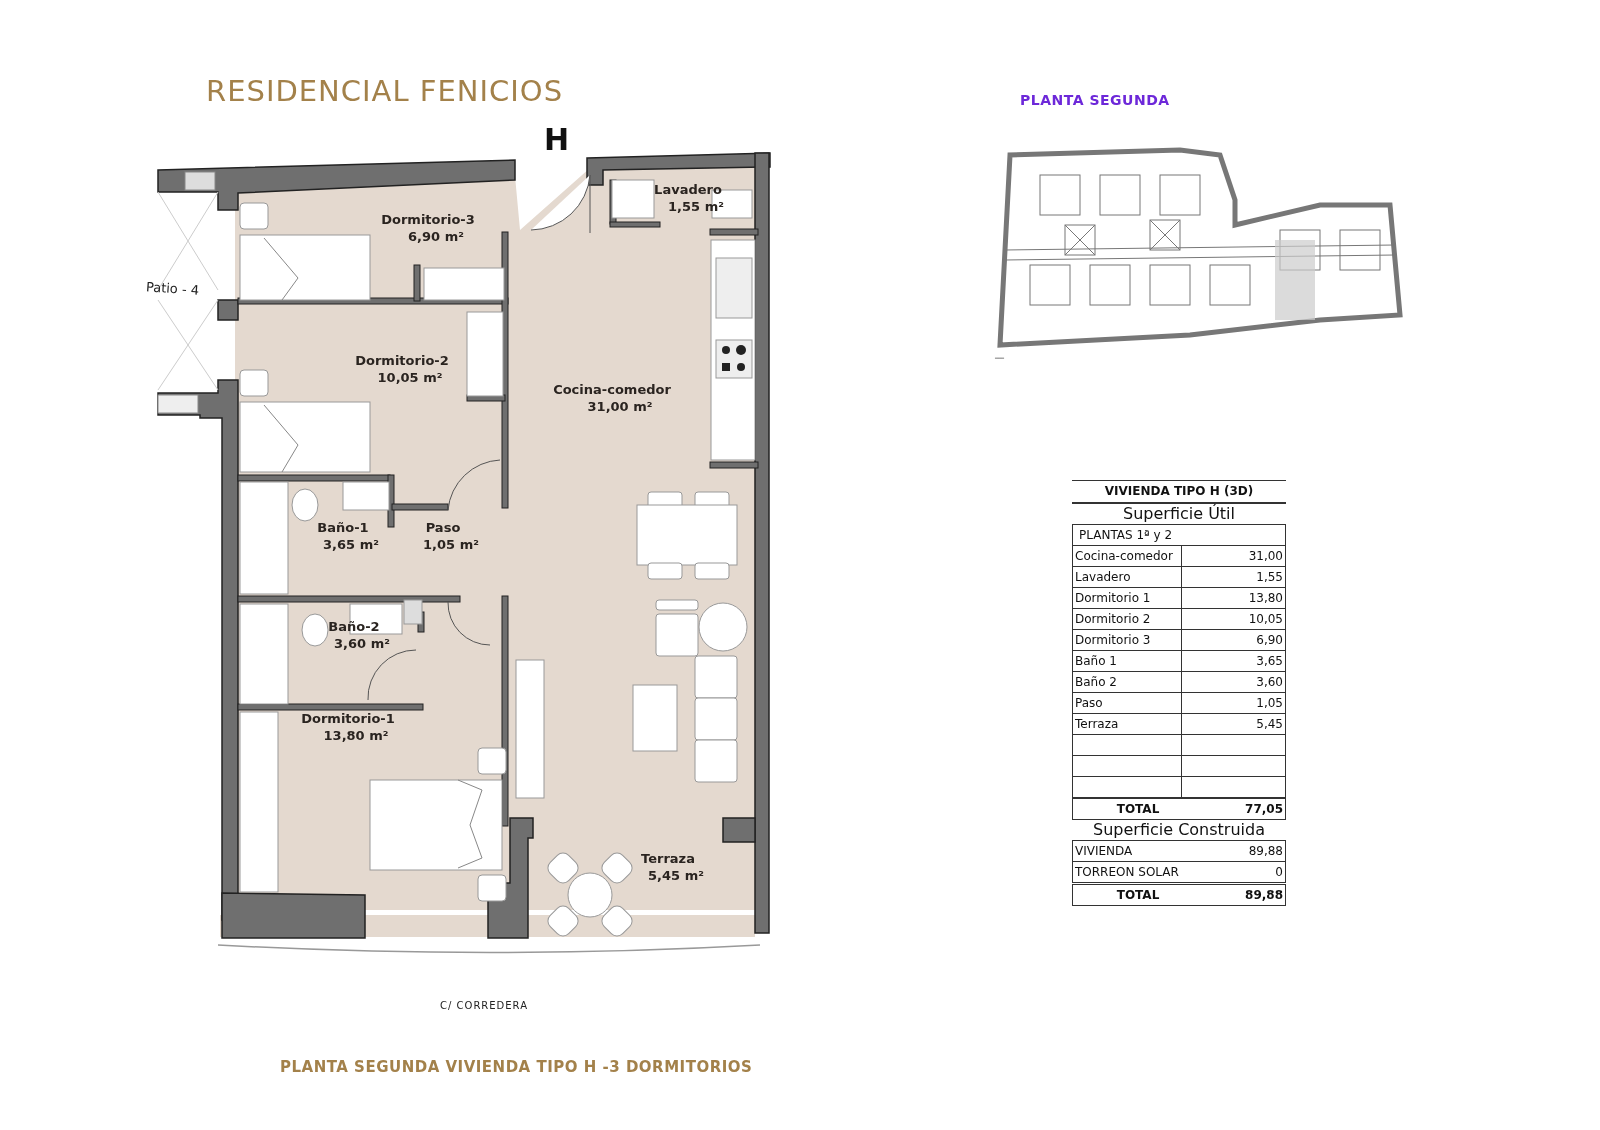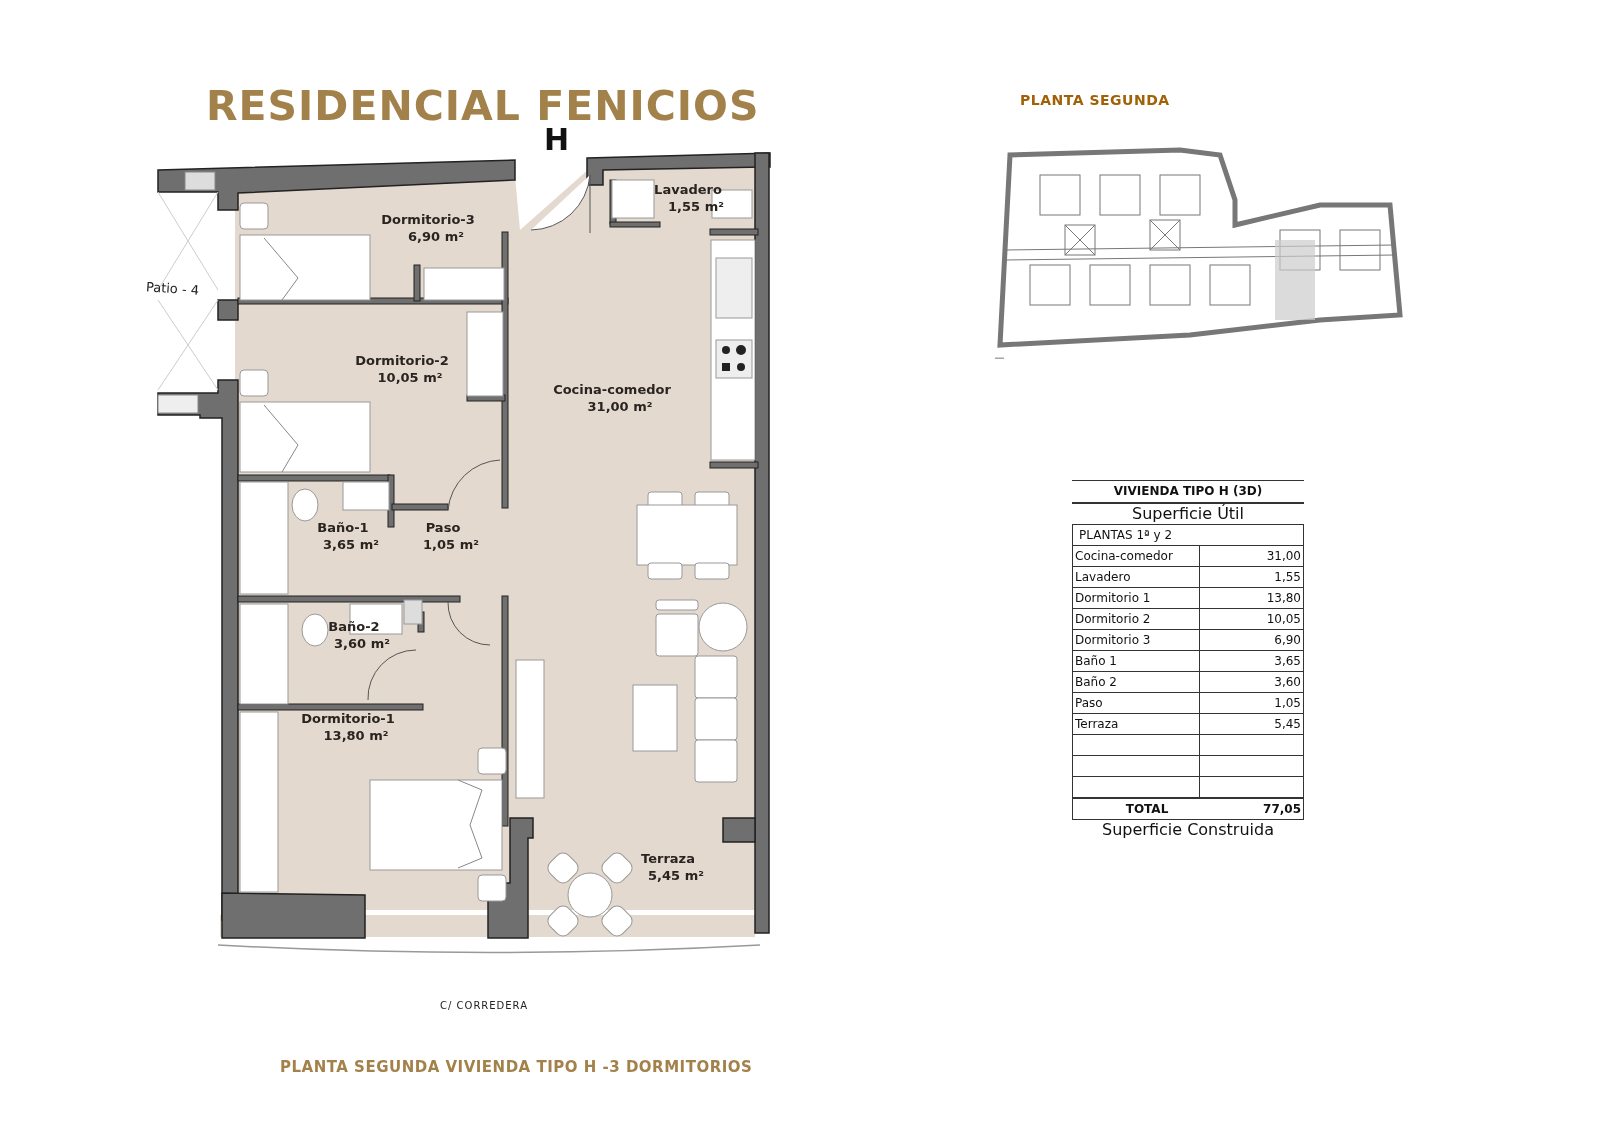--- a/index.html
+++ b/index.html
@@ -1,27 +1,27 @@
 <!DOCTYPE html>
 <html><head>
 <meta charset="utf-8">
 <style>
   html,body{margin:0;padding:0;background:#fff;}
   body{width:1600px;height:1130px;position:relative;overflow:hidden;font-family:"DejaVu Sans",sans-serif;}
-  .title{position:absolute;left:206px;top:74px;font-family:"DejaVu Sans",sans-serif;font-weight:bold;font-size:41px;letter-spacing:1px;color:#a3814a;margin-top:8px;}
-  .subtitle{position:absolute;left:1020px;top:92px;font-weight:bold;font-size:14px;letter-spacing:0.5px;color:#a16207;}
+  .title{position:absolute;left:206px;top:74px;font-family:"DejaVu Sans",sans-serif;font-weight:normal;font-size:29px;letter-spacing:1px;color:#a3814a;}
+  .subtitle{position:absolute;left:1020px;top:92px;font-weight:bold;font-size:14px;letter-spacing:0.5px;color:#6d28d9;}
   .unit-letter{position:absolute;left:544px;top:122px;font-weight:bold;font-size:30px;color:#111;}
   .street{position:absolute;left:440px;top:1000px;font-size:10px;color:#222;letter-spacing:1px;}
   .footer{position:absolute;left:280px;top:1058px;font-weight:bold;font-size:15px;letter-spacing:0.5px;color:#a3814a;}
   .patio{position:absolute;left:146px;top:281px;font-size:13px;color:#222;transform:rotate(4deg);}
   svg.plan{position:absolute;left:0;top:0;}
   .room-label{position:absolute;text-align:center;font-size:13px;font-weight:bold;color:#2a2420;line-height:17px;white-space:nowrap;transform:translateX(-50%);}
   .room-label .area{font-weight:bold;padding-left:16px;}
   
-  .tbl-wrap{position:absolute;left:1072px;top:480px;width:232px;font-family:"DejaVu Sans",sans-serif;font-size:12px;color:#111;}
+  .tbl-wrap{position:absolute;left:1072px;top:480px;width:214px;font-family:"DejaVu Sans",sans-serif;font-size:12px;color:#111;}
   .tbl-head{border-top:1.5px solid #333;border-bottom:2px solid #333;text-align:center;font-weight:bold;height:21px;line-height:21px;font-size:12px;}
   .tbl-caption{text-align:center;height:20px;line-height:20px;font-size:16px;}
   table{border-collapse:collapse;width:100%;}
   td{border:1px solid #333;height:20px;padding:0 2px;font-size:12px;}
   td.v{text-align:right;width:78px;}
   td.section{font-weight:normal;padding-left:6px;}
   tr.total td{font-weight:bold;border-top:2.5px solid #333;padding-left:24px;}
   tr.total td.tl{text-align:center;border-right:none;}
   tr.total td.v{border-left:none;text-align:right;}
   tr.total2 td{border-top:3px double #333;}
@@ -282,15 +282,31 @@
           <td></td>
           <td class="v"></td>
         </tr>
     <tr class="total">
           <td class="tl">TOTAL</td>
           <td class="v">77,05</td>
         </tr>
   </tbody>
     </table>
   <div class="tbl-caption">Superficie Construida</div>
+  <table>
+    <tbody>
+        <tr>
+          <td style="border-right:none">VIVIENDA</td>
+          <td class="v" style="border-left:none">89,88</td>
+        </tr>
+    <tr>
+          <td style="border-right:none">TORREON SOLAR</td>
+          <td class="v" style="border-left:none">0</td>
+        </tr>
+    <tr class="total total2">
+          <td class="tl">TOTAL</td>
+          <td class="v">89,88</td>
+        </tr>
+  </tbody>
+    </table>
 </div>
 
 <div class="footer">PLANTA SEGUNDA VIVIENDA TIPO H -3 DORMITORIOS</div>
 
 </body></html>

